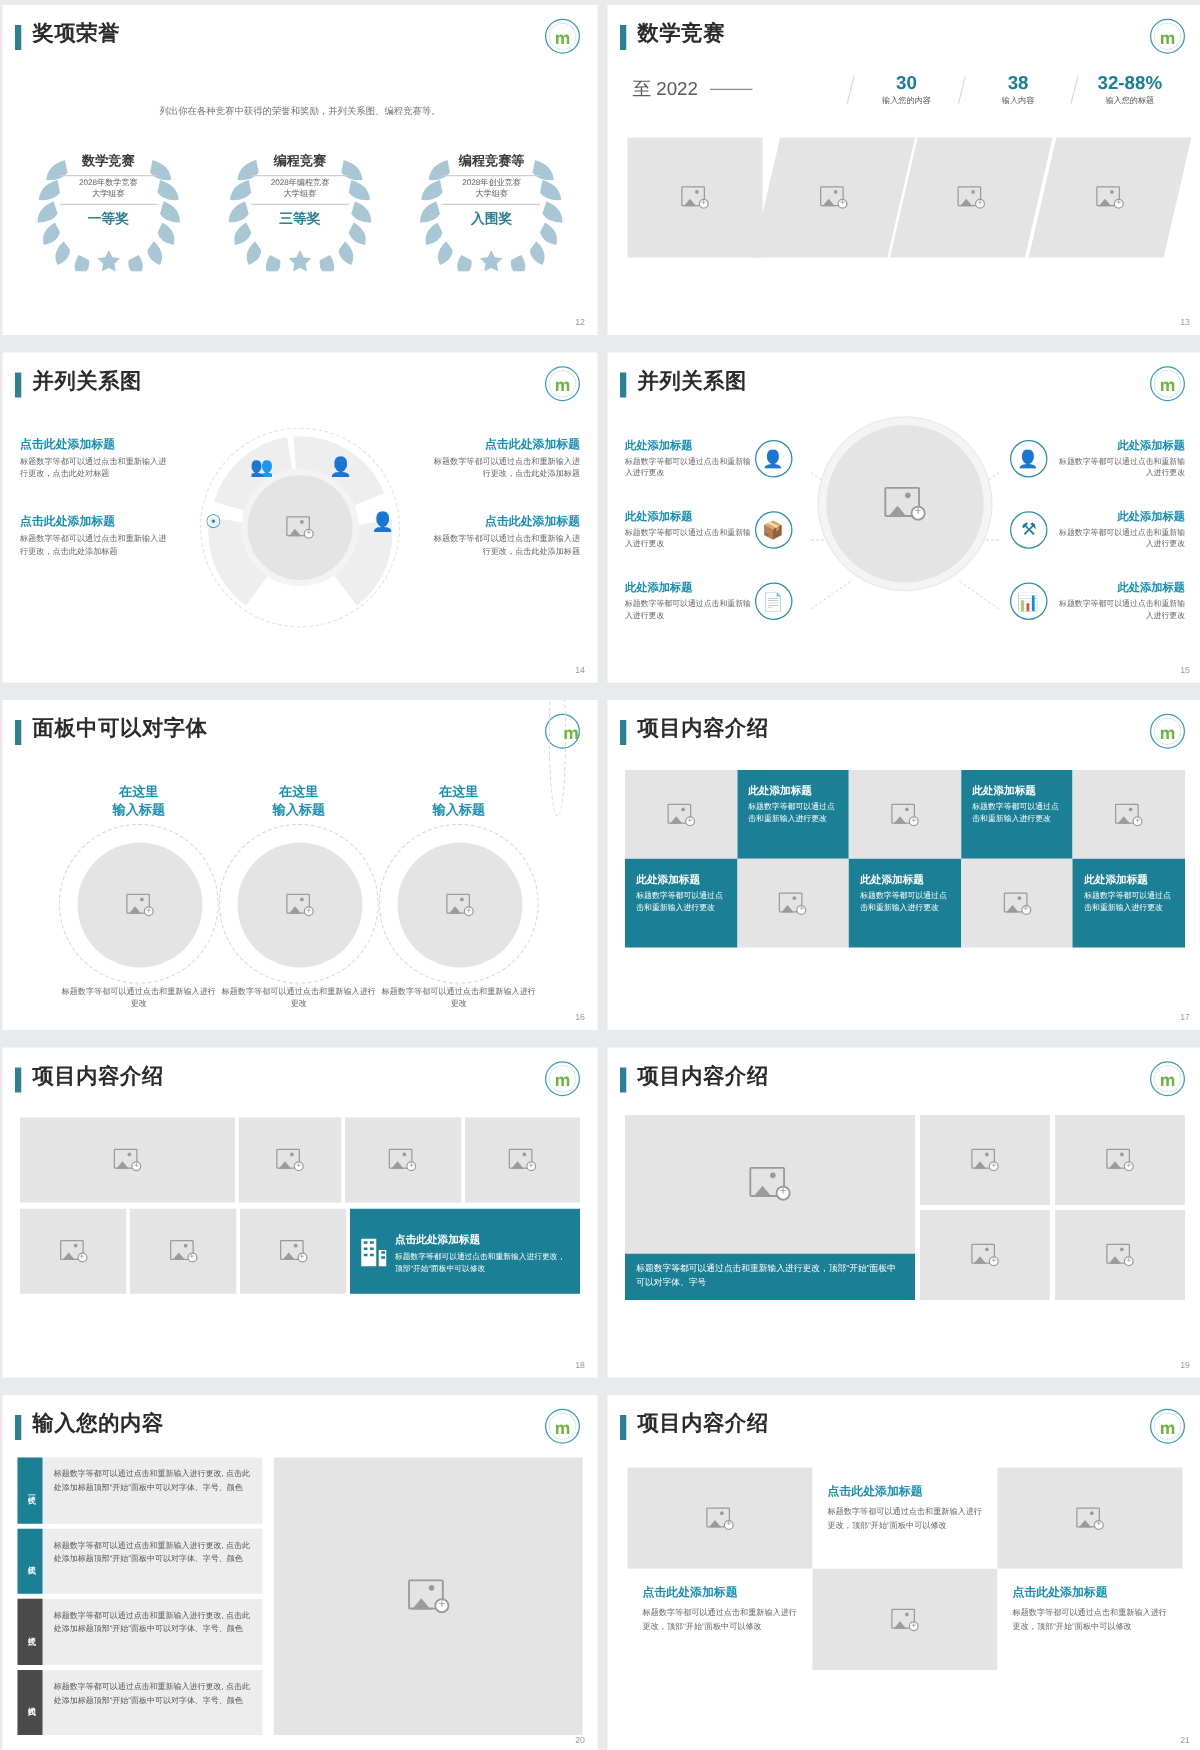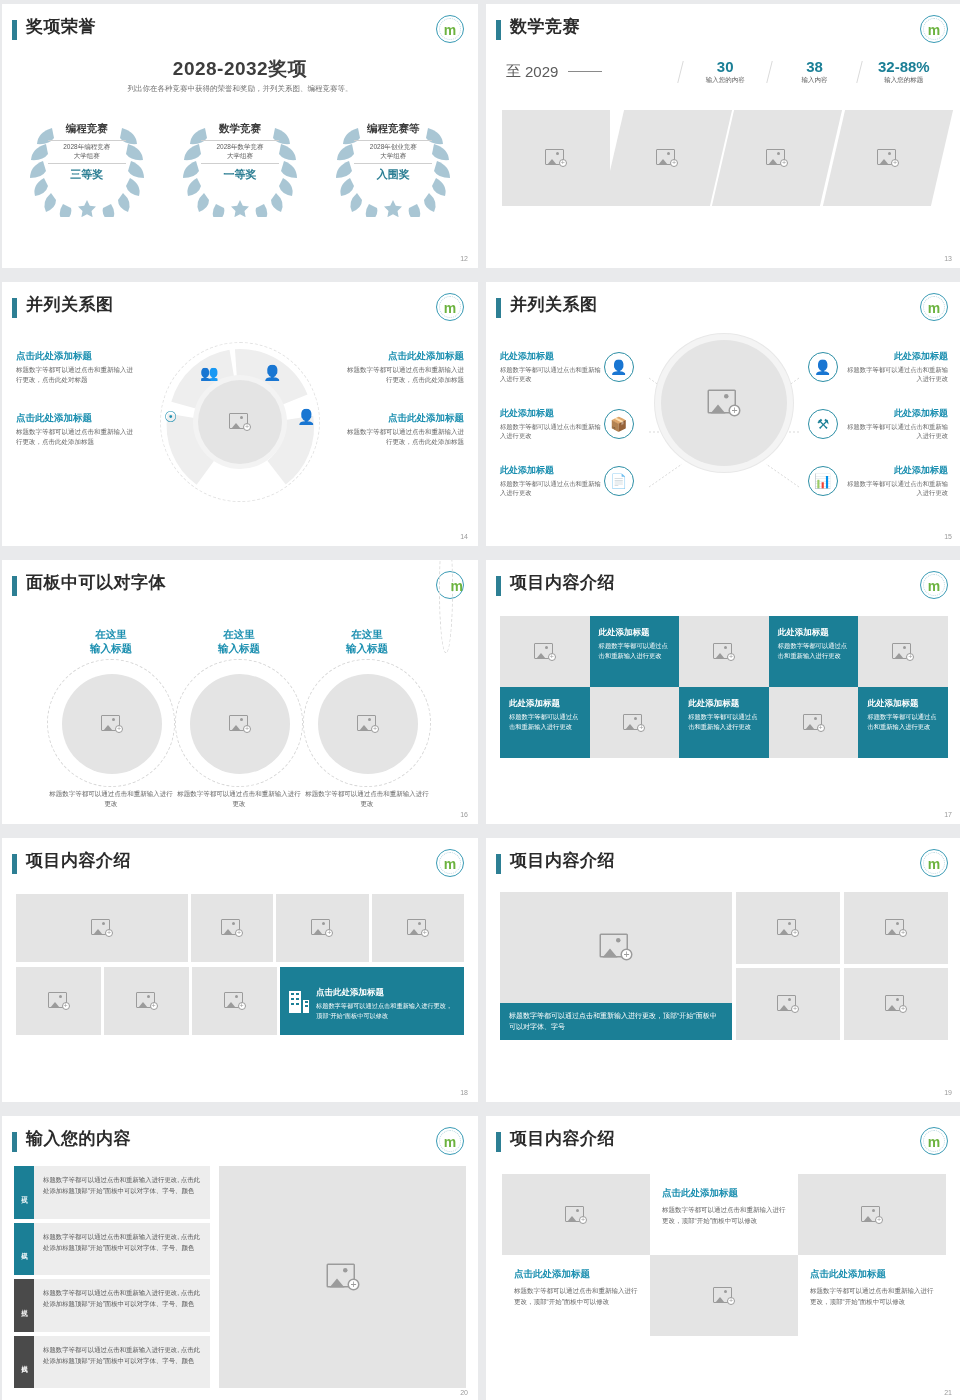--- a/index.html
+++ b/index.html
@@ -250,23 +250,54 @@
 
   <div class="slide s12">
     <div class="hdr">
       <div class="hdr-bar"></div>
       <div class="hdr-title">奖项荣誉</div>
       <div class="logo">
         <div class="ring"></div>
         <div class="m">m</div>
       </div>
     </div>
-    <div class="big-title">2028-2032奖项</div>
     <div class="sub">列出你在各种竞赛中获得的荣誉和奖励，并列关系图、编程竞赛等。</div>
     <div class="awards">
+
+      <div class="award">
+        <svg class="laurel" viewBox="0 0 130 105">
+          <g fill="#a9c6d4">
+            <g>
+              <path d="M30 16 q-14 4 -15 16 q12 1 17 -6 z"></path>
+              <path d="M24 32 q-14 4 -15 16 q12 1 17 -6 z"></path>
+              <path d="M21 49 q-13 5 -13 17 q12 0 16 -7 z"></path>
+              <path d="M22 66 q-12 7 -9 18 q11 -2 13 -10 z"></path>
+              <path d="M29 81 q-10 9 -5 19 q10 -4 10 -12 z"></path>
+              <path d="M41 92 q-7 11 1 18 q9 -6 7 -14 z"></path>
+            </g>
+            <g transform="translate(130,0) scale(-1,1)">
+              <path d="M30 16 q-14 4 -15 16 q12 1 17 -6 z"></path>
+              <path d="M24 32 q-14 4 -15 16 q12 1 17 -6 z"></path>
+              <path d="M21 49 q-13 5 -13 17 q12 0 16 -7 z"></path>
+              <path d="M22 66 q-12 7 -9 18 q11 -2 13 -10 z"></path>
+              <path d="M29 81 q-10 9 -5 19 q10 -4 10 -12 z"></path>
+              <path d="M41 92 q-7 11 1 18 q9 -6 7 -14 z"></path>
+            </g>
+            <path d="M65 88 l2.8 5.7 6.2 .9 -4.5 4.4 1.1 6.2 -5.6-2.9 -5.6 2.9 1.1-6.2 -4.5-4.4 6.2-.9 z"></path>
+          </g>
+        </svg>
+        <div class="inner">
+          <div class="nm">数学竞赛</div>
+          <div class="rule"></div>
+          <div class="d1">2028年数学竞赛</div>
+          <div class="d2">大学组赛</div>
+          <div class="rule"></div>
+          <div class="prize">一等奖</div>
+        </div>
+      </div>
 
       <div class="award">
         <svg class="laurel" viewBox="0 0 130 105">
           <g fill="#a9c6d4">
             <g>
               <path d="M30 16 q-14 4 -15 16 q12 1 17 -6 z"></path>
               <path d="M24 32 q-14 4 -15 16 q12 1 17 -6 z"></path>
               <path d="M21 49 q-13 5 -13 17 q12 0 16 -7 z"></path>
               <path d="M22 66 q-12 7 -9 18 q11 -2 13 -10 z"></path>
               <path d="M29 81 q-10 9 -5 19 q10 -4 10 -12 z"></path>
@@ -309,52 +340,20 @@
               <path d="M24 32 q-14 4 -15 16 q12 1 17 -6 z"></path>
               <path d="M21 49 q-13 5 -13 17 q12 0 16 -7 z"></path>
               <path d="M22 66 q-12 7 -9 18 q11 -2 13 -10 z"></path>
               <path d="M29 81 q-10 9 -5 19 q10 -4 10 -12 z"></path>
               <path d="M41 92 q-7 11 1 18 q9 -6 7 -14 z"></path>
             </g>
             <path d="M65 88 l2.8 5.7 6.2 .9 -4.5 4.4 1.1 6.2 -5.6-2.9 -5.6 2.9 1.1-6.2 -4.5-4.4 6.2-.9 z"></path>
           </g>
         </svg>
         <div class="inner">
-          <div class="nm">数学竞赛</div>
-          <div class="rule"></div>
-          <div class="d1">2028年数学竞赛</div>
-          <div class="d2">大学组赛</div>
-          <div class="rule"></div>
-          <div class="prize">一等奖</div>
-        </div>
-      </div>
-
-      <div class="award">
-        <svg class="laurel" viewBox="0 0 130 105">
-          <g fill="#a9c6d4">
-            <g>
-              <path d="M30 16 q-14 4 -15 16 q12 1 17 -6 z"></path>
-              <path d="M24 32 q-14 4 -15 16 q12 1 17 -6 z"></path>
-              <path d="M21 49 q-13 5 -13 17 q12 0 16 -7 z"></path>
-              <path d="M22 66 q-12 7 -9 18 q11 -2 13 -10 z"></path>
-              <path d="M29 81 q-10 9 -5 19 q10 -4 10 -12 z"></path>
-              <path d="M41 92 q-7 11 1 18 q9 -6 7 -14 z"></path>
-            </g>
-            <g transform="translate(130,0) scale(-1,1)">
-              <path d="M30 16 q-14 4 -15 16 q12 1 17 -6 z"></path>
-              <path d="M24 32 q-14 4 -15 16 q12 1 17 -6 z"></path>
-              <path d="M21 49 q-13 5 -13 17 q12 0 16 -7 z"></path>
-              <path d="M22 66 q-12 7 -9 18 q11 -2 13 -10 z"></path>
-              <path d="M29 81 q-10 9 -5 19 q10 -4 10 -12 z"></path>
-              <path d="M41 92 q-7 11 1 18 q9 -6 7 -14 z"></path>
-            </g>
-            <path d="M65 88 l2.8 5.7 6.2 .9 -4.5 4.4 1.1 6.2 -5.6-2.9 -5.6 2.9 1.1-6.2 -4.5-4.4 6.2-.9 z"></path>
-          </g>
-        </svg>
-        <div class="inner">
           <div class="nm">编程竞赛等</div>
           <div class="rule"></div>
           <div class="d1">2028年创业竞赛</div>
           <div class="d2">大学组赛</div>
           <div class="rule"></div>
           <div class="prize">入围奖</div>
         </div>
       </div>
 
     </div>
@@ -366,21 +365,21 @@
       <div class="hdr-bar"></div>
       <div class="hdr-title">数学竞赛</div>
       <div class="logo">
         <div class="ring"></div>
         <div class="m">m</div>
       </div>
     </div>
     <div class="statrow">
       <div class="yearbox">
         <span class="yr-a">至</span>
-        <span class="yr-b">2029</span>
+        <span class="yr-b">2022</span>
         <span class="yr-line"></span>
       </div>
       <div class="sep"></div>
       <div class="stat">
         <div class="v">30</div>
         <div class="l">输入您的内容</div>
       </div>
       <div class="sep"></div>
       <div class="stat">
         <div class="v">38</div>

